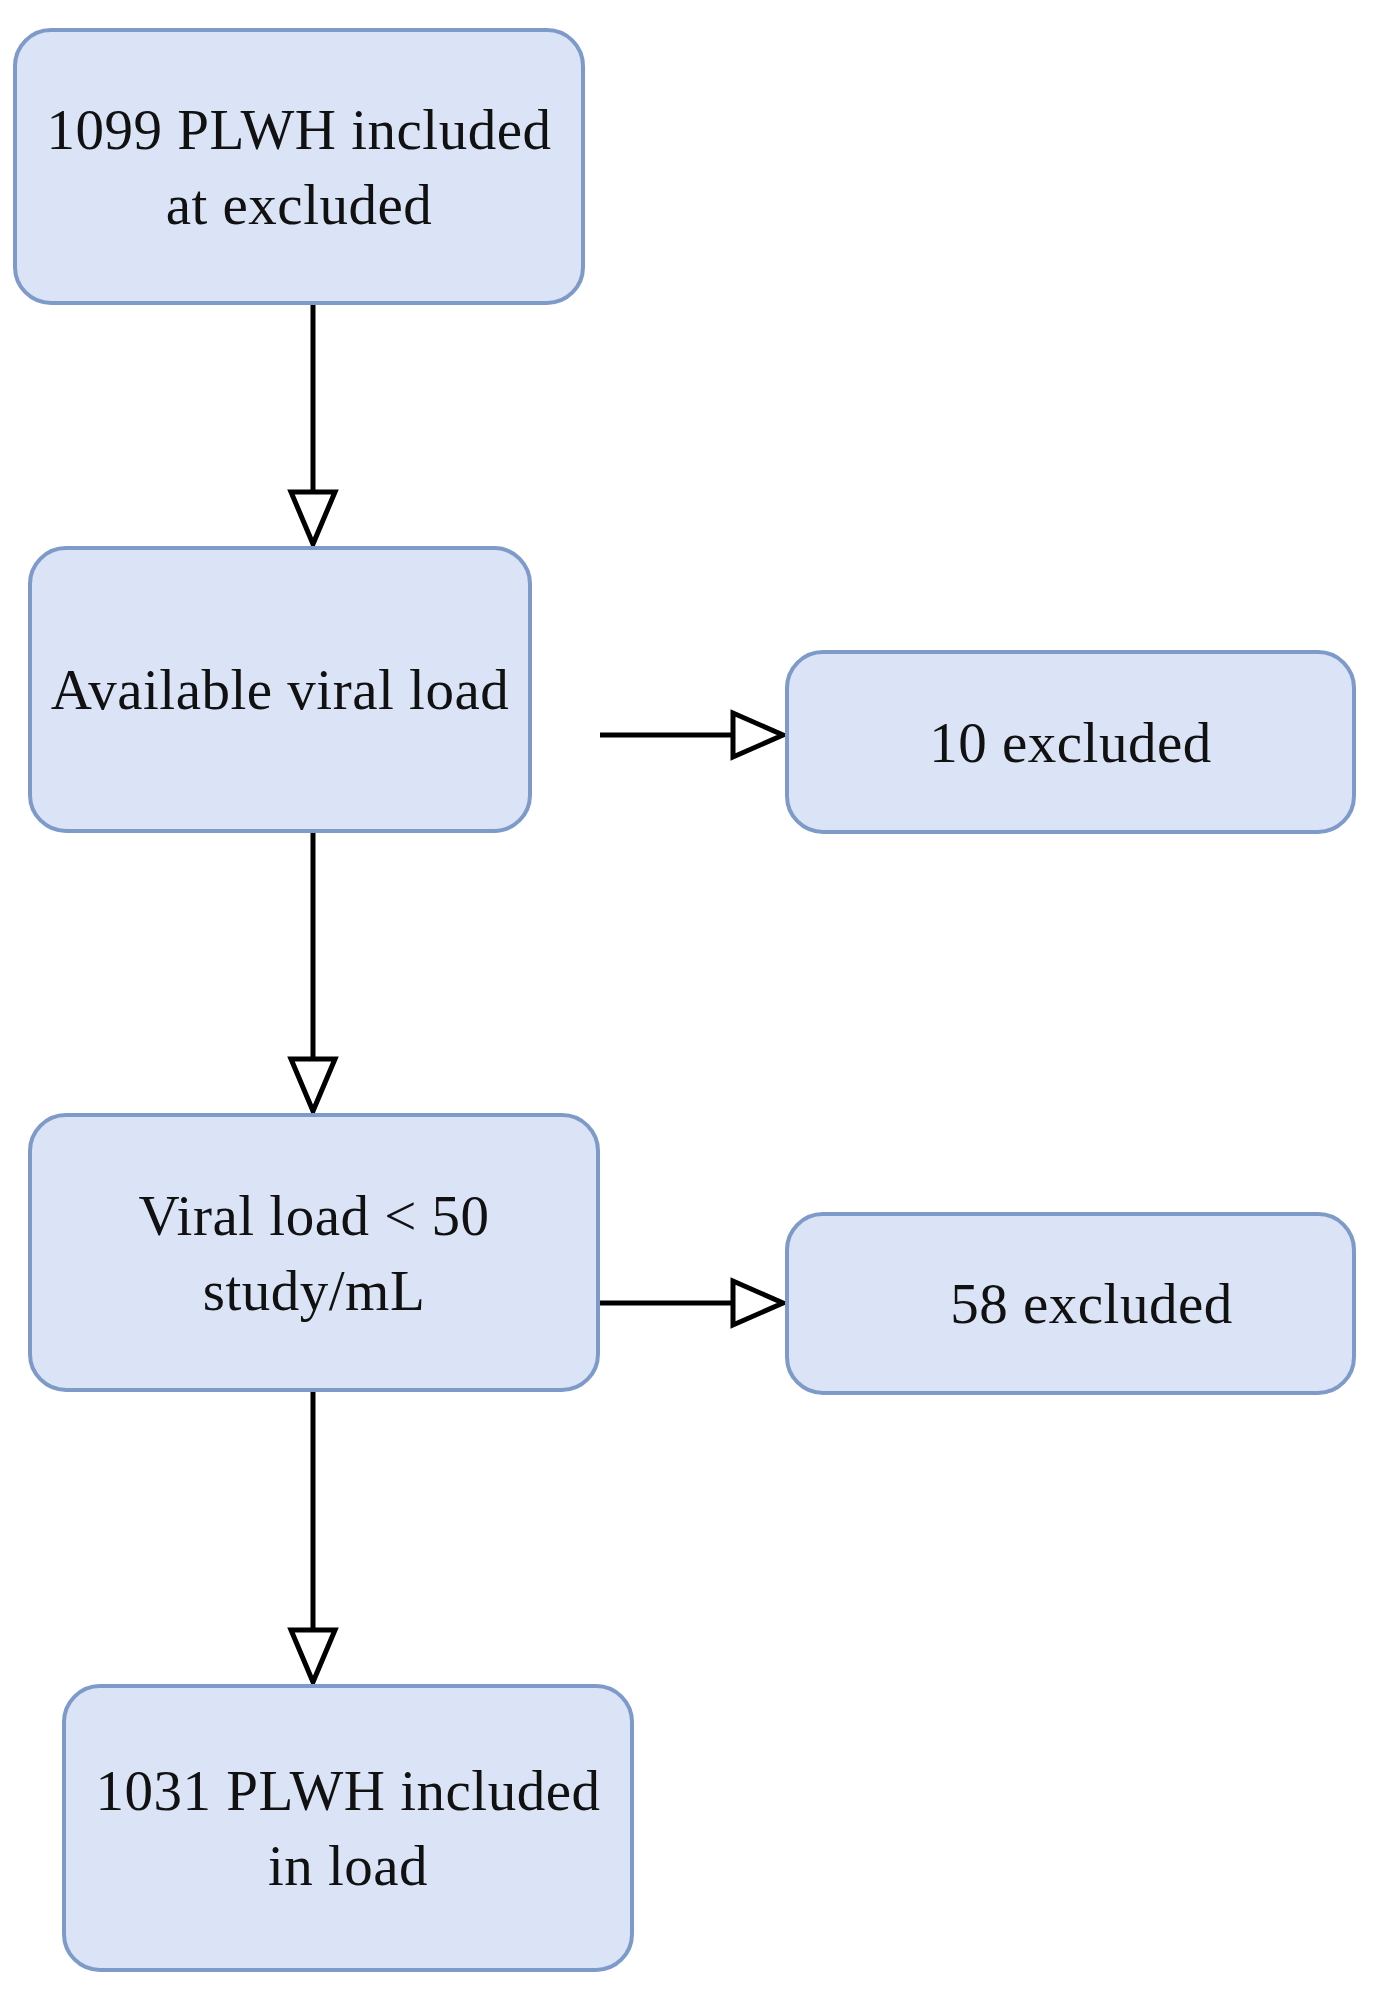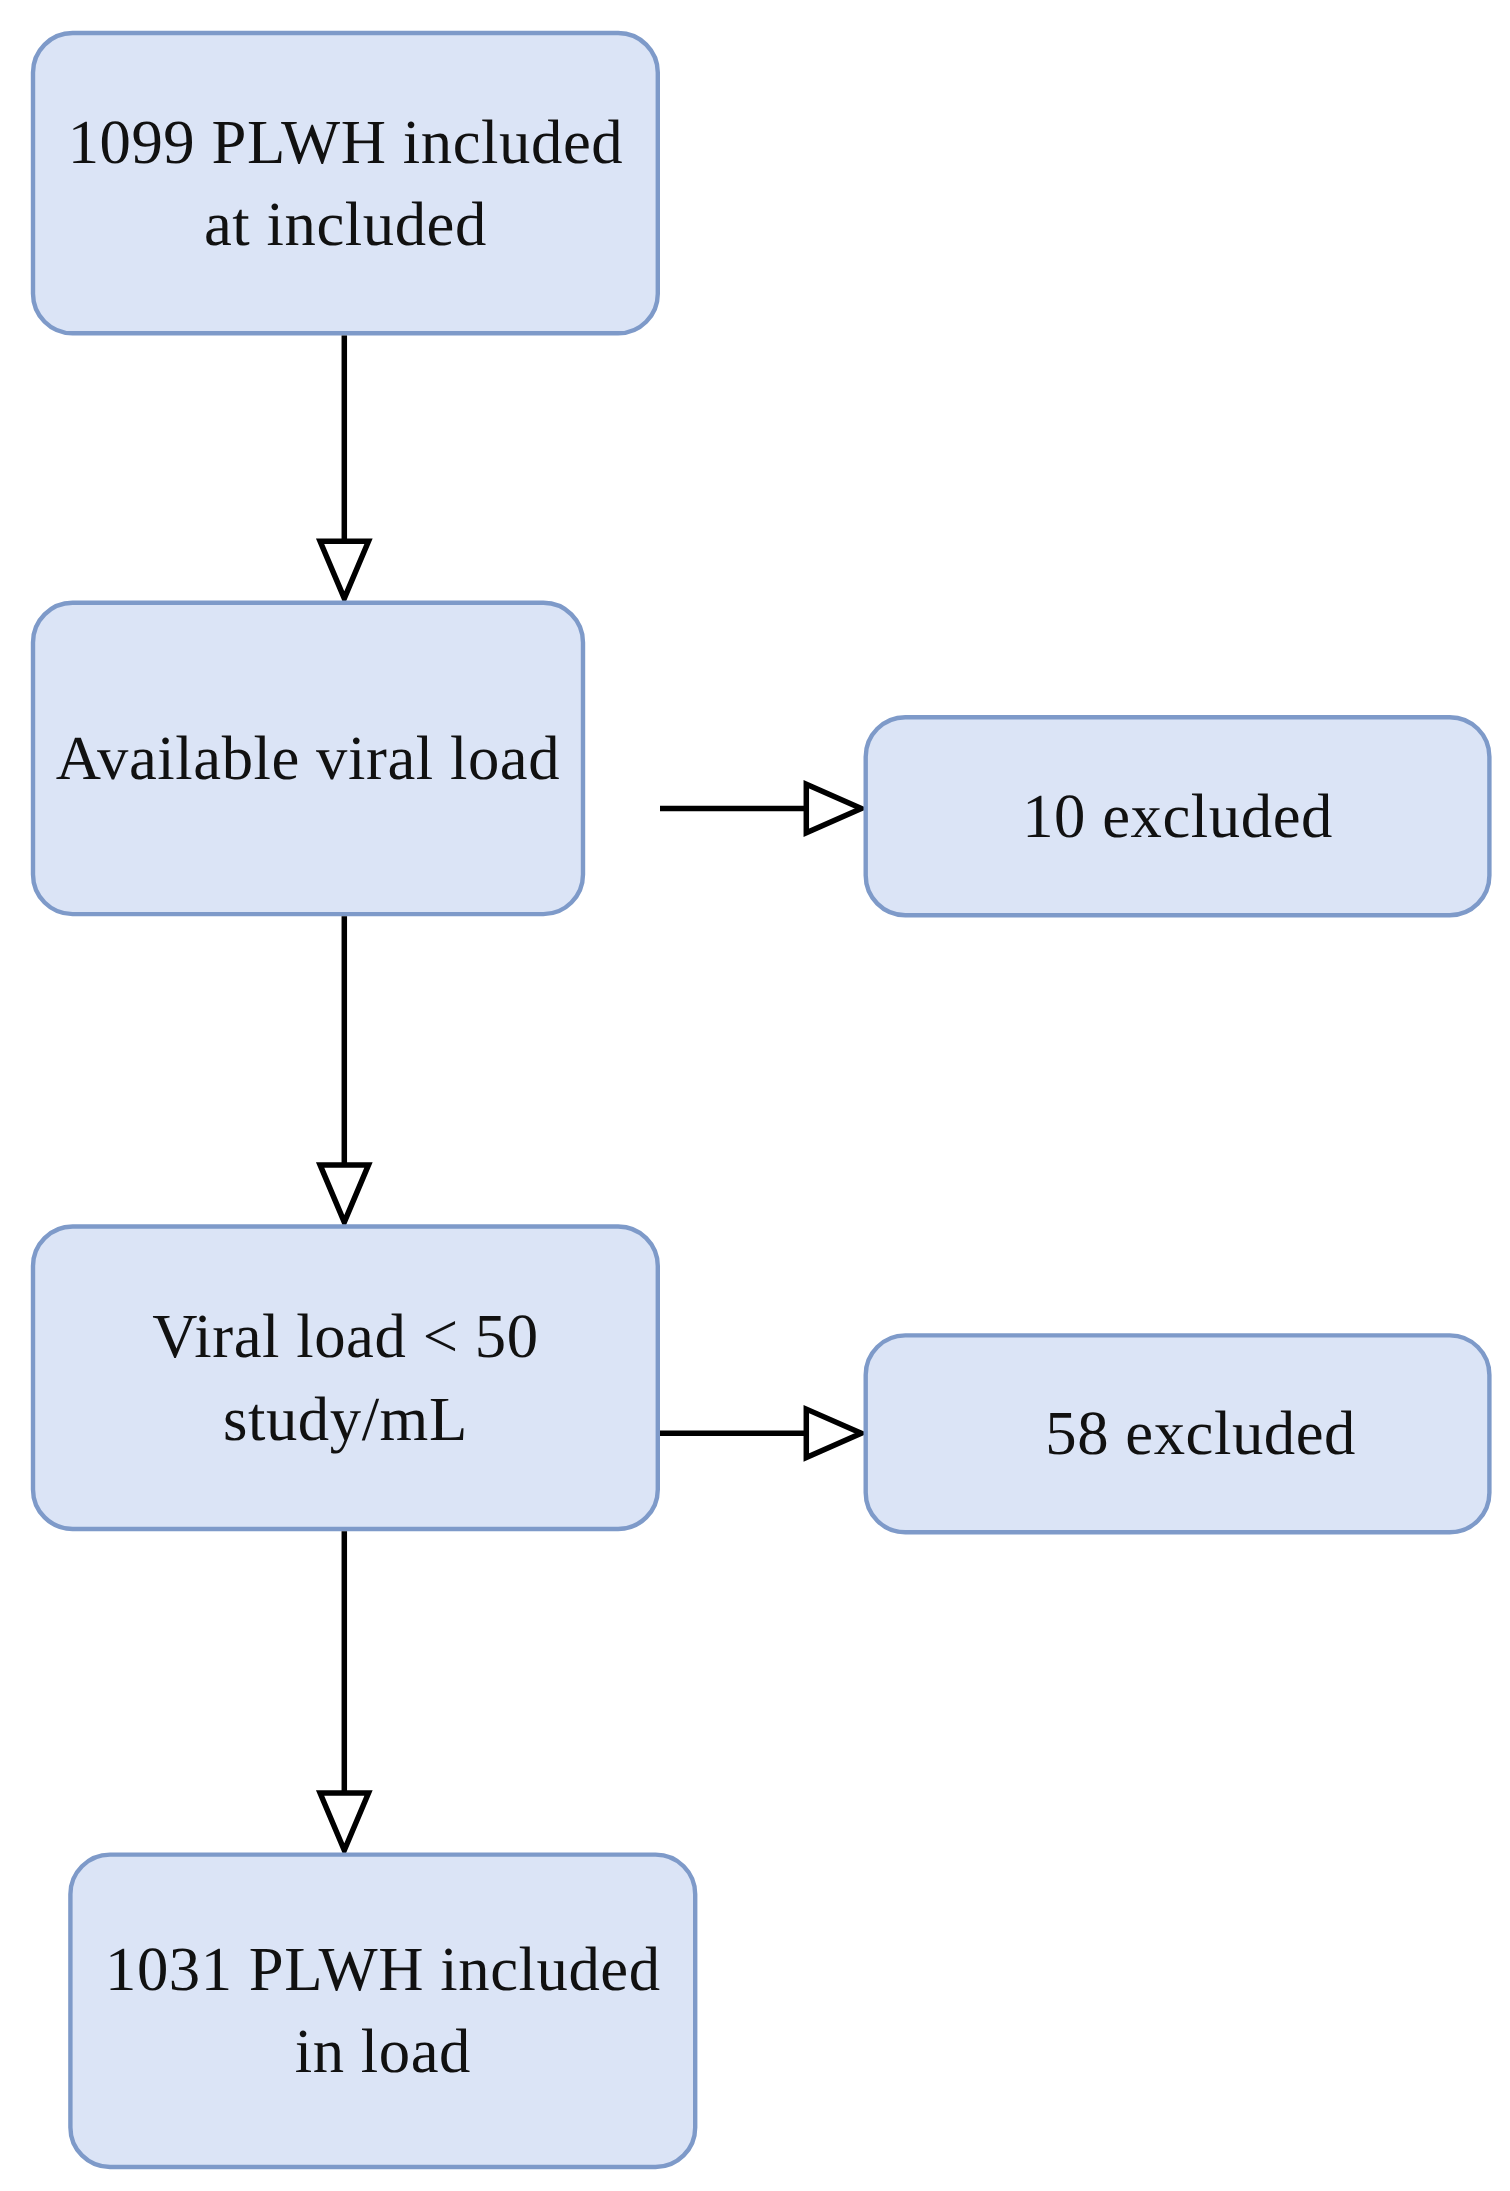--- a/index.html
+++ b/index.html
@@ -33,41 +33,41 @@
   }
   .node .line {
     display: block;
     white-space: nowrap;
   }
   .arrow {
     position: absolute;
     overflow: visible;
   }
   
-  .n-baseline        { left: 28px;  top: 28px;   width: 572px; height: 277px; }
+  .n-baseline        { left: 13px;  top: 28px;   width: 572px; height: 277px; }
   .n-available       { left: 28px;  top: 546px;  width: 504px; height: 287px; }
   .n-excluded10      { left: 785px; top: 650px;  width: 571px; height: 184px; }
   .n-viralload50     { left: 28px;  top: 1113px; width: 572px; height: 279px; }
   .n-excluded58      { left: 785px; top: 1212px; width: 571px; height: 183px; padding-left: 42px; }
   .n-includedstudy   { left: 28px;  top: 1684px; width: 572px; height: 288px; margin-left: 34px; }
 
   .a-down-1  { left: 283px; top: 305px; }
   .a-down-2  { left: 283px; top: 833px; }
   .a-down-3  { left: 283px; top: 1392px; }
   .a-right-1 { left: 600px; top: 705px; }
   .a-right-2 { left: 600px; top: 1273px; }
 </style>
 </head>
 <body>
 
 <div class="canvas">
 
   <div class="node n-baseline">
     <span class="line">1099 PLWH included</span>
-    <span class="line">at included</span>
+    <span class="line">at excluded</span>
   </div>
 
   <svg class="arrow a-down-1" width="60" height="241">
     <line x1="30" y1="0" x2="30" y2="187" stroke="#000000" stroke-width="5"></line>
     <polygon points="8,187 52,187 30,239" fill="#ffffff" stroke="#000000" stroke-width="5"></polygon>
   </svg>
 
   <div class="node n-available">
     <span class="line">Available viral load</span>
   </div>

